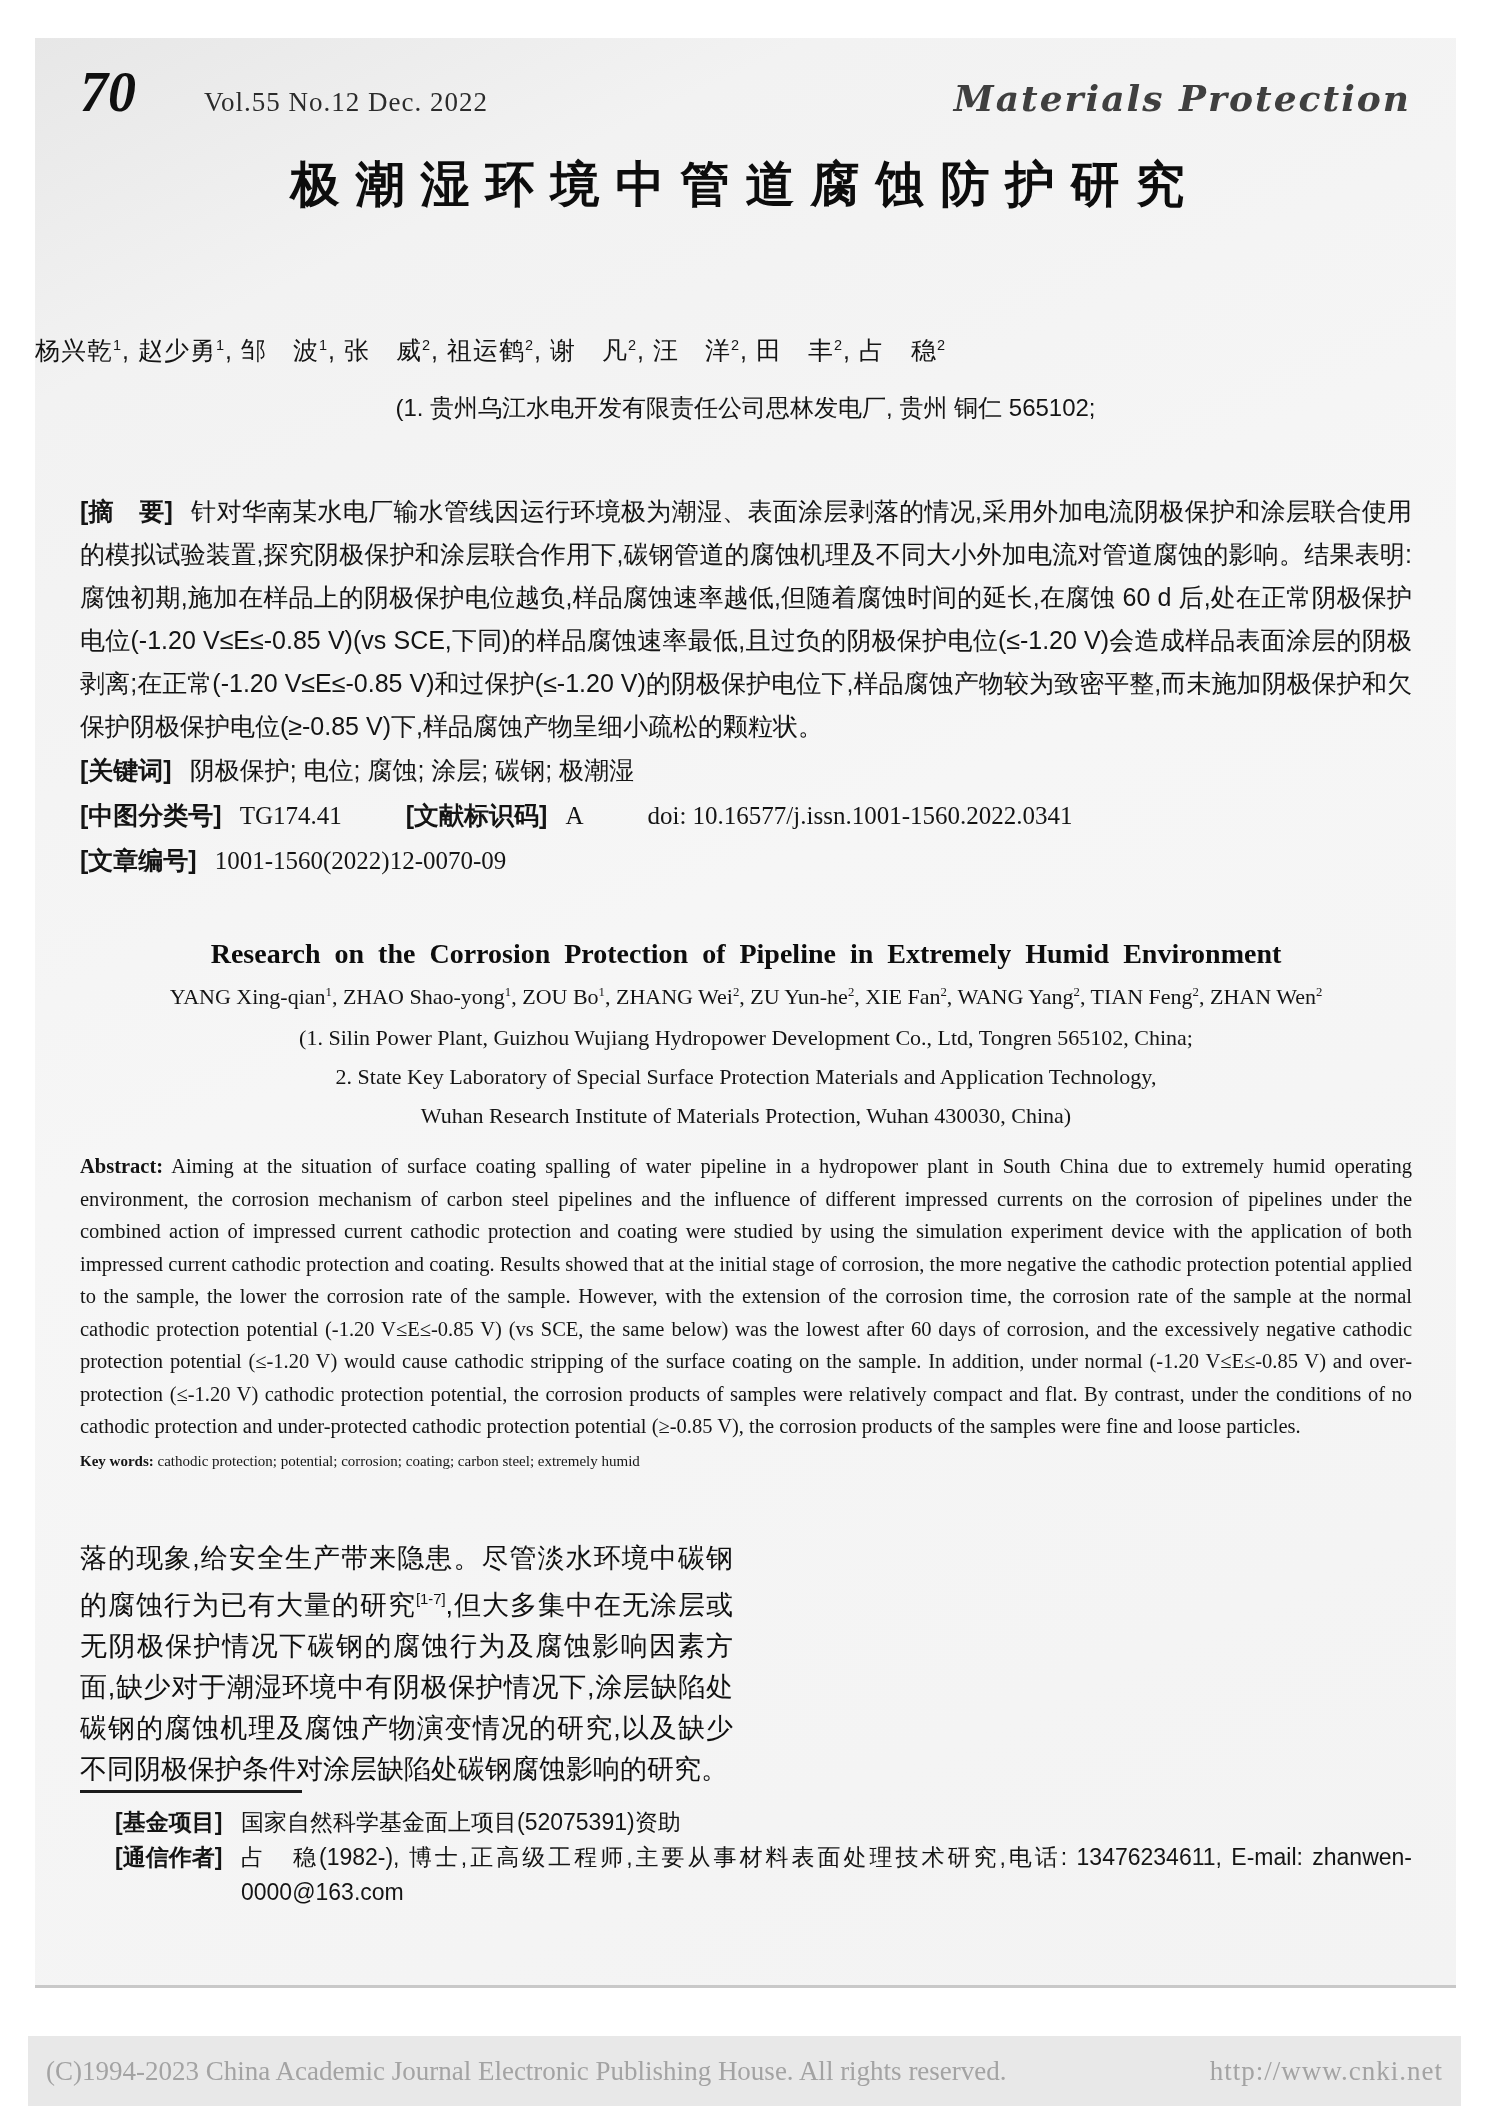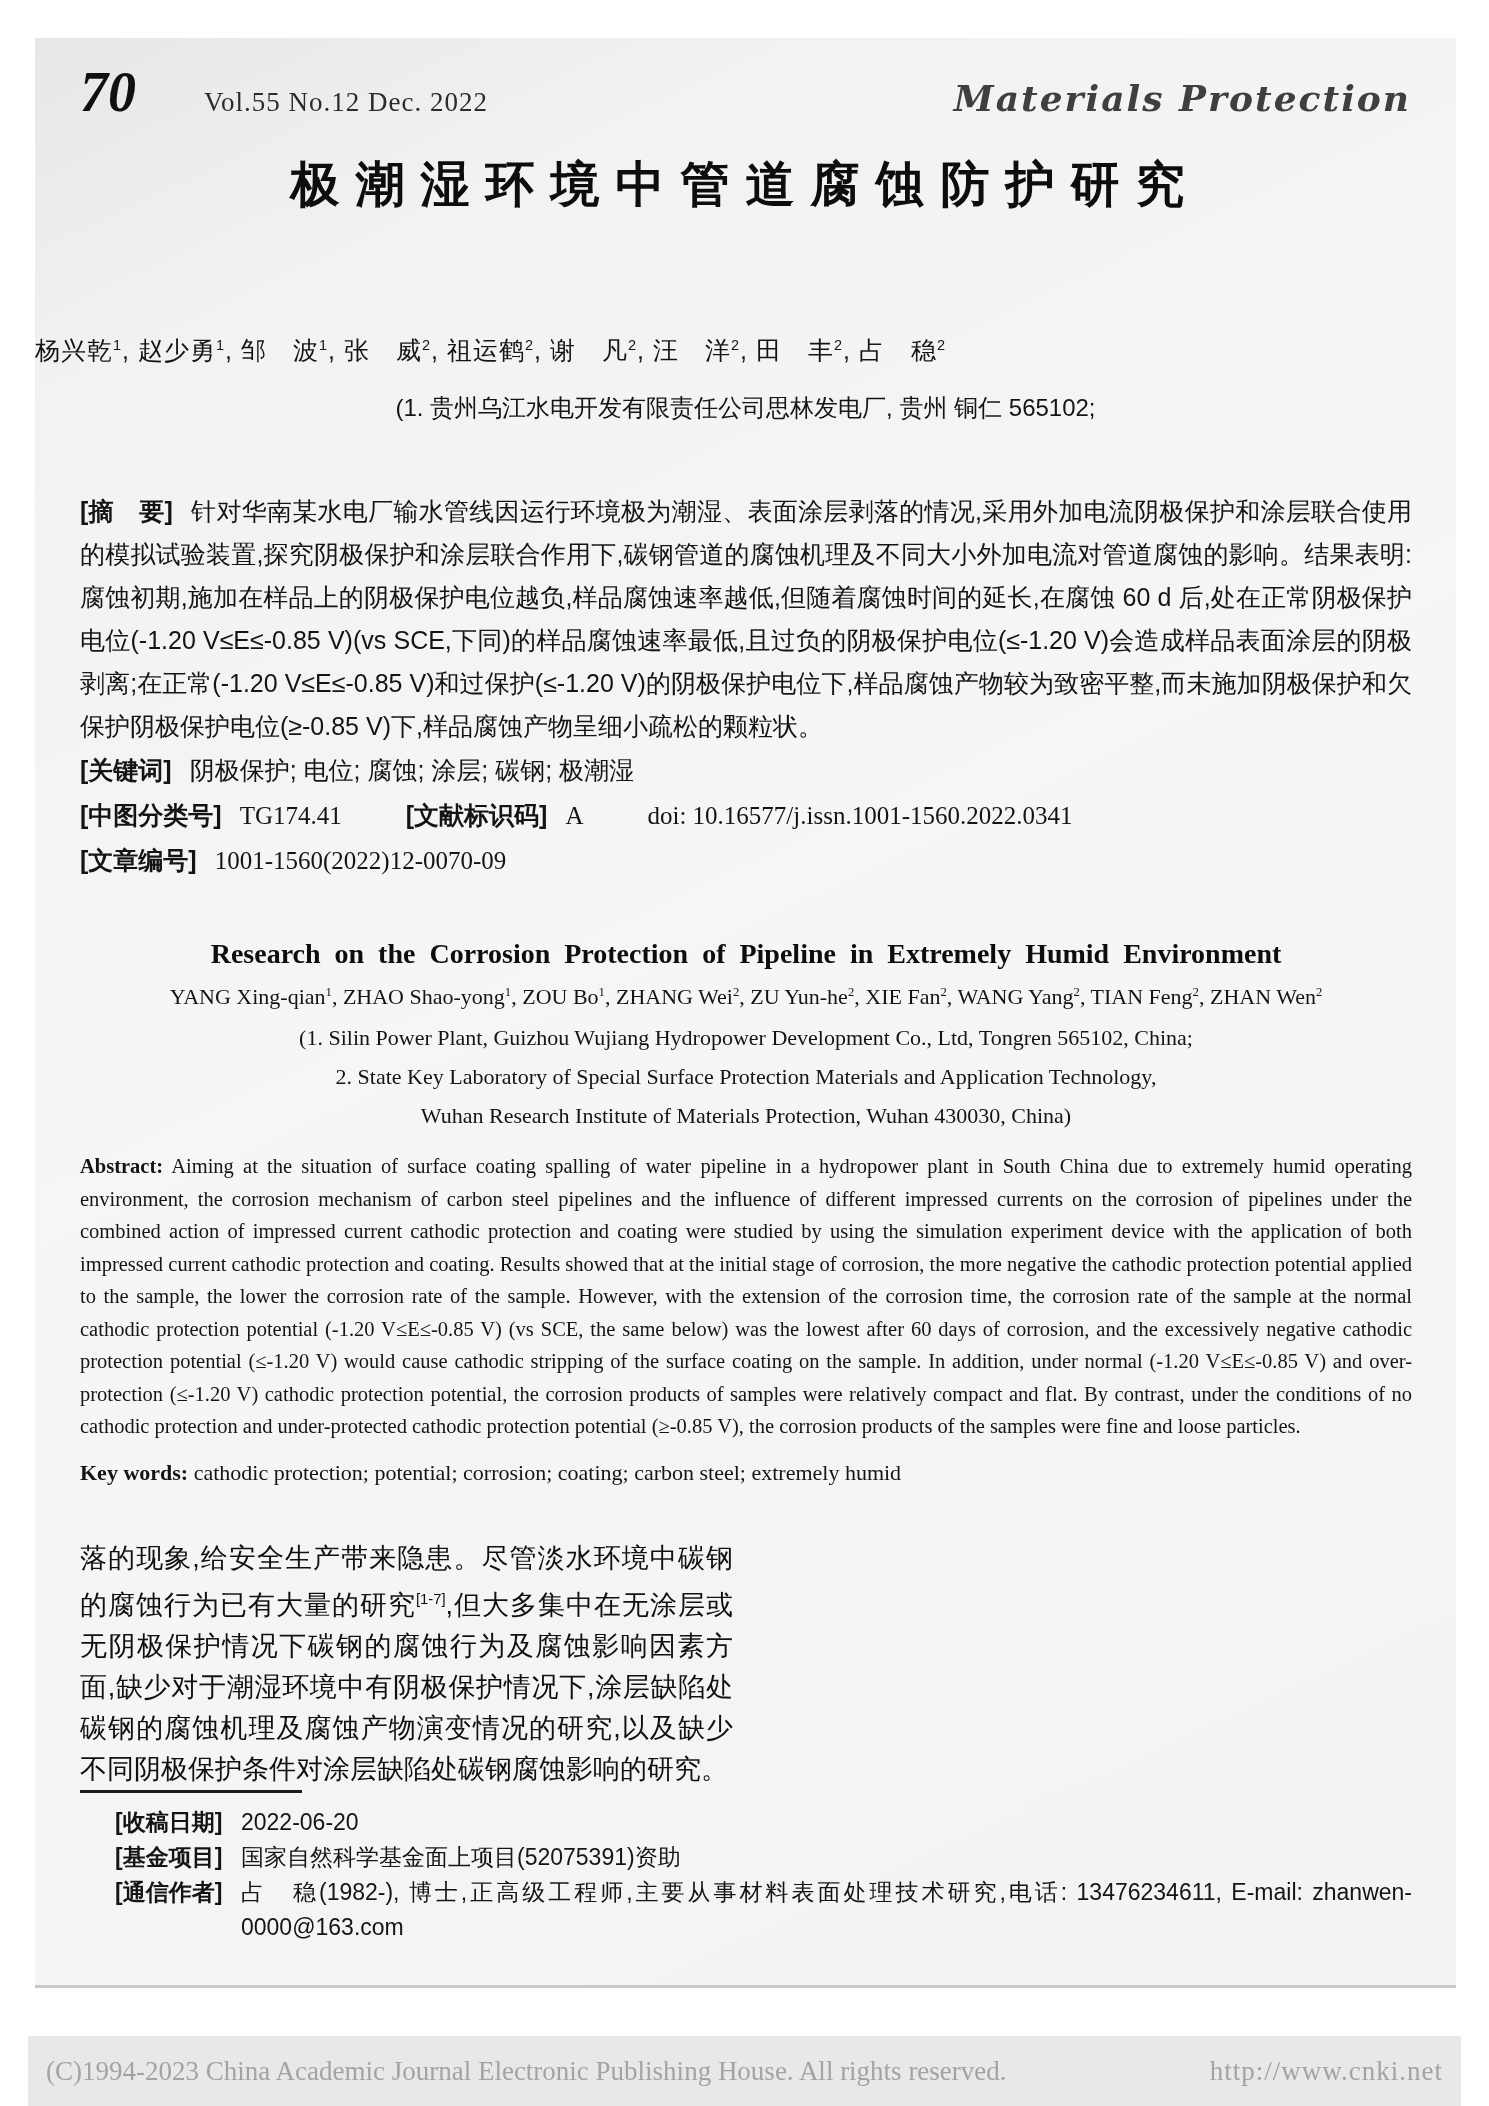--- a/index.html
+++ b/index.html
@@ -69,21 +69,21 @@
     font-family:"Liberation Serif",serif;
   }
   .title-en{
     text-align:center;font-size:28px;font-weight:bold;word-spacing:7px;color:#0d0d0d;
   }
   .authors-en{
     margin-top:14px;text-align:center;font-size:22px;white-space:nowrap;
   }
   .affils-en{margin-top:8px;text-align:center;font-size:22px;line-height:39px;}
   .abstract-en{margin-top:15px;font-size:20.5px;line-height:32.5px;text-align:justify;}
-  .kwen{margin-top:14px;font-size:22px;line-height:32.5px;}
+  .kwen{margin-top:2px;font-size:15px;line-height:32.5px;}
   .elab{font-weight:bold;}
   
   .columns{
     position:absolute;top:1500px;left:45px;width:1332px;
     display:flex;gap:26px;
   }
   .col{width:653px;}
   .sec{font-size:29px;font-weight:bold;line-height:44px;margin-bottom:38px;letter-spacing:2px;}
   .para{font-size:27px;line-height:41px;text-align:justify;color:#101010;}
   .para.indent{text-indent:2em;}
@@ -148,24 +148,20 @@
   <div class="columns">
     <div class="col">
       <p class="para"><span>落的现象,给安全生产带来隐患。尽管淡水环境中碳钢的腐蚀行为已有大量的研究</span><sup class="cite">[1-7]</sup><span>,但大多集中在无涂层或无阴极保护情况下碳钢的腐蚀行为及腐蚀影响因素方面,缺少对于潮湿环境中有阴极保护情况下,涂层缺陷处碳钢的腐蚀机理及腐蚀产物演变情况的研究,以及缺少不同阴极保护条件对涂层缺陷处碳钢腐蚀影响的研究。</span></p>
     </div>
   </div>
 
   <div class="footnotes">
     <div class="fn-sep"></div>
     <div>
         <div class="fn-row">
-          <span class="fn-label">[收稿日期]</span>
-          <span class="fn-text">2022-06-20</span>
-        </div>
-        <div class="fn-row">
           <span class="fn-label">[基金项目]</span>
           <span class="fn-text">国家自然科学基金面上项目(52075391)资助</span>
         </div>
         <div class="fn-row">
           <span class="fn-label">[通信作者]</span>
           <span class="fn-text">占　稳(1982-), 博士,正高级工程师,主要从事材料表面处理技术研究,电话: 13476234611, E-mail: zhanwen-0000@163.com</span>
         </div>
       </div>
   </div>
 

